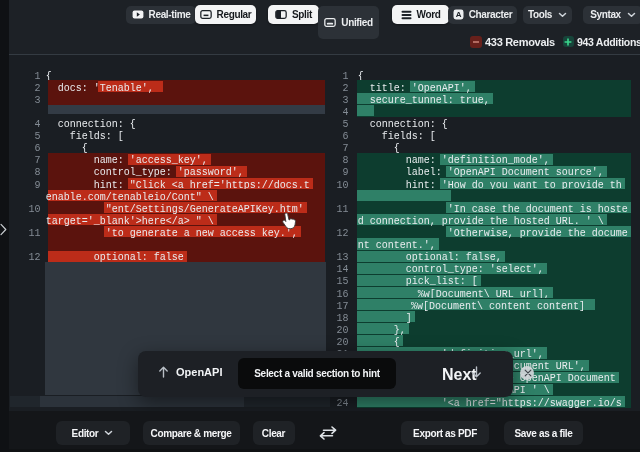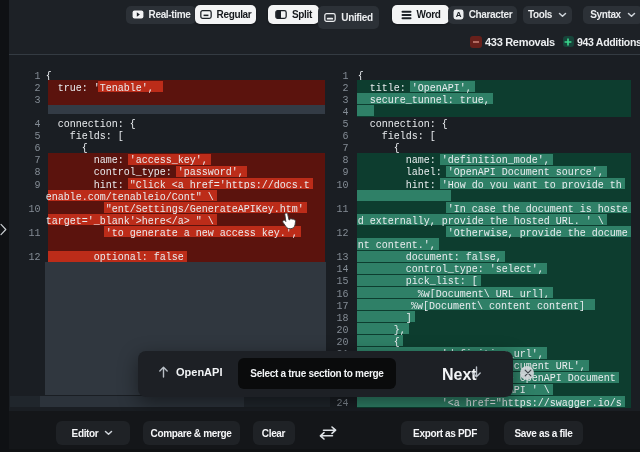--- a/index.html
+++ b/index.html
@@ -24,21 +24,21 @@
     </svg>
     <span style="margin-left:5px">Regular</span>
   </div>
 <div class="a tb" style="left:268px;top:4.8px;width:51px;height:19.6px;background:#f3f4f5;color:#16191d;border-radius:5px;box-shadow:0 1px 2px rgba(0,0,0,.4)">
     <svg width="12" height="9" viewBox="0 0 13 10">
       <rect x="0.75" y="0.75" width="11.5" height="8.5" rx="2" fill="none" stroke="#1b2026" stroke-width="1.4"></rect>
       <path d="M1 2.5 a2 2 0 0 1 2-2 h3.5 v9 H3 a2 2 0 0 1 -2-2 Z" fill="#1b2026"></path>
     </svg>
     <span style="margin-left:5px">Split</span>
   </div>
-<div class="a tb" style="left:318px;top:6px;width:61px;height:23px;background:#2c3137;color:#eceef0;border-radius:5px">
+<div class="a tb" style="left:318px;top:6px;width:61px;height:33px;background:#2c3137;color:#eceef0;border-radius:5px">
     <svg width="12" height="9" viewBox="0 0 13 10">
       <rect x="0.75" y="0.75" width="11.5" height="8.5" rx="2" fill="none" stroke="#eceef0" stroke-width="1.4"></rect>
       <rect x="3" y="5.3" width="7" height="2" rx="1" fill="#eceef0"></rect>
     </svg>
     <span style="margin-left:5px">Unified</span>
   </div>
 <div class="a tb" style="left:392px;top:4.8px;width:57px;height:19.6px;background:#f3f4f5;color:#16191d;border-radius:5px;box-shadow:0 1px 2px rgba(0,0,0,.4)">
     <svg width="11" height="10" viewBox="0 0 11 10">
       <rect x="0.5" y="0.8" width="10" height="2" rx="1" fill="#1b2026"></rect>
       <rect x="0.5" y="4" width="10" height="2" rx="1" fill="#1b2026"></rect>
@@ -70,21 +70,21 @@
   </div>
 <div class="a" style="left:577px;top:36px;font-size:10.5px;font-weight:700;color:#eceef0;line-height:12px;white-space:nowrap;letter-spacing:-0.3px">943 Additions</div>
 <div class="a" style="left:0;top:0;width:9px;height:452px;background:#0f1114"></div>
 <svg class="a" style="left:-0.5px;top:222.5px" width="7" height="13" viewBox="0 0 7 13">
     <path d="M1.0 1.4 L5.8 6.5 L1.0 11.6" fill="none" stroke="#c9cdd1" stroke-width="1.2" stroke-linejoin="round" stroke-linecap="round"></path>
   </svg>
 <div class="a mono" style="left:45.7px;top:70.5px">{</div>
 <div class="a num" style="left:10.5px;top:70.5px;width:30px">1</div>
 <div class="a" style="left:47.5px;top:80.41px;width:277.0px;height:12.115px;background:#5b130d"></div>
 <div class="a" style="left:98.0px;top:80.91px;width:65px;height:11.1px;background:#bc2c19"></div>
-<div class="a mono" style="left:45.7px;top:82.61px">  true: 'Tenable',</div>
+<div class="a mono" style="left:45.7px;top:82.61px">  docs: 'Tenable',</div>
 <div class="a num" style="left:10.5px;top:82.61px;width:30px">2</div>
 <div class="a" style="left:47.5px;top:92.53px;width:277.0px;height:12.115px;background:#5b130d"></div>
 <div class="a num" style="left:10.5px;top:94.73px;width:30px">3</div>
 <div class="a mono" style="left:45.7px;top:118.96px">  connection: {</div>
 <div class="a num" style="left:10.5px;top:118.96px;width:30px">4</div>
 <div class="a mono" style="left:45.7px;top:131.08px">    fields: [</div>
 <div class="a num" style="left:10.5px;top:131.08px;width:30px">5</div>
 <div class="a mono" style="left:45.7px;top:143.19px">      {</div>
 <div class="a num" style="left:10.5px;top:143.19px;width:30px">6</div>
 <div class="a" style="left:47.5px;top:153.11px;width:277.0px;height:12.115px;background:#5b130d"></div>
@@ -155,31 +155,31 @@
 <div class="a num" style="left:318.5px;top:179.53px;width:30px">10</div>
 <div class="a" style="left:356.5px;top:189.45px;width:274.0px;height:12.115px;background:#0d3d2f"></div>
 <div class="a" style="left:356.5px;top:189.95px;width:94.5px;height:11.1px;background:#2f8067"></div>
 <div class="a mono" style="left:357.7px;top:205px">e document? ' \</div>
 <div class="a" style="left:356.5px;top:201.56px;width:274.0px;height:12.115px;background:#0d3d2f"></div>
 <div class="a" style="left:446.0px;top:202.06px;width:184.5px;height:11.1px;background:#2f8067"></div>
 <div class="a mono" style="left:357.7px;top:203.76px">               'In case the document is hoste</div>
 <div class="a num" style="left:318.5px;top:203.76px;width:30px">11</div>
 <div class="a" style="left:356.5px;top:213.68px;width:274.0px;height:12.115px;background:#0d3d2f"></div>
 <div class="a" style="left:356.5px;top:214.18px;width:250.5px;height:11.1px;background:#2f8067"></div>
-<div class="a mono" style="left:357.7px;top:215.88px">d externally, provide the hosted URL. ' \</div>
+<div class="a mono" style="left:357.7px;top:215.88px">d connection, provide the hosted URL. ' \</div>
 <div class="a" style="left:356.5px;top:225.8px;width:274.0px;height:12.115px;background:#0d3d2f"></div>
 <div class="a" style="left:446.0px;top:226.3px;width:184.5px;height:11.1px;background:#2f8067"></div>
 <div class="a mono" style="left:357.7px;top:228.0px">               'Otherwise, provide the docume</div>
 <div class="a num" style="left:318.5px;top:228.0px;width:30px">12</div>
 <div class="a" style="left:356.5px;top:237.91px;width:274.0px;height:12.115px;background:#0d3d2f"></div>
 <div class="a" style="left:356.5px;top:238.41px;width:82.5px;height:11.1px;background:#2f8067"></div>
 <div class="a mono" style="left:357.7px;top:240.11px">nt content.',</div>
 <div class="a" style="left:356.5px;top:250.02px;width:274.0px;height:12.115px;background:#0d3d2f"></div>
 <div class="a" style="left:356.5px;top:250.52px;width:148.5px;height:11.1px;background:#2f8067"></div>
-<div class="a mono" style="left:357.7px;top:252.22px">        document: false,</div>
+<div class="a mono" style="left:357.7px;top:252.22px">        optional: false,</div>
 <div class="a num" style="left:318.5px;top:252.22px;width:30px">13</div>
 <div class="a" style="left:356.5px;top:262.14px;width:274.0px;height:12.115px;background:#0d3d2f"></div>
 <div class="a" style="left:356.5px;top:262.64px;width:190.5px;height:11.1px;background:#2f8067"></div>
 <div class="a mono" style="left:357.7px;top:264.34px">        control_type: 'select',</div>
 <div class="a num" style="left:318.5px;top:264.34px;width:30px">14</div>
 <div class="a" style="left:356.5px;top:274.25px;width:274.0px;height:12.115px;background:#0d3d2f"></div>
 <div class="a" style="left:356.5px;top:274.75px;width:124.5px;height:11.1px;background:#2f8067"></div>
 <div class="a mono" style="left:357.7px;top:276.45px">        pick_list: [</div>
 <div class="a num" style="left:318.5px;top:276.45px;width:30px">15</div>
 <div class="a" style="left:356.5px;top:286.37px;width:274.0px;height:12.115px;background:#0d3d2f"></div>
@@ -222,21 +222,21 @@
 <div class="a mono" style="left:357.7px;top:397.61px">              '&lt;a href<i></i>="https://swagger.io/s</div>
 <div class="a num" style="left:318.5px;top:397.61px;width:30px">24</div>
 <svg class="a" style="left:281px;top:211px" width="16" height="20" viewBox="0 0 16 20">
     <path d="M5.1 1.9 C4.9 1.1 5.4 0.4 6.2 0.3 C7 0.2 7.7 0.7 7.9 1.5 L9.2 7.1 L9.9 7 C9.9 6.5 10.3 6 10.9 5.9 C11.5 5.8 12 6.1 12.2 6.6 C12.4 6.3 12.7 6.1 13.1 6.1 C13.7 6.1 14.2 6.5 14.3 7.1 C14.7 7 15.1 7.1 15.4 7.4 C15.7 7.7 15.8 8 15.8 8.4 L15.3 11.6 C14.9 14.4 13.1 15.9 10.4 15.9 C8.2 15.9 7 15.2 5.9 13.5 L3.2 9.6 C2.7 8.9 2.9 8 3.6 7.6 C4.2 7.2 5.1 7.4 5.5 8 L6 8.7 Z" fill="#ffffff" stroke="#3a3a3a" stroke-width="0.9" stroke-linejoin="round" transform="translate(-1.2,1.8)"></path>
   </svg>
 <div class="a" style="left:138px;top:351px;width:375px;height:46px;background:#1d2025;border-radius:8px;box-shadow:0 6px 20px rgba(0,0,0,.45)"></div>
 <svg class="a" style="left:158px;top:366px" width="11" height="12" viewBox="0 0 11 12">
     <path d="M5.5 11 V1.6 M1.8 5 L5.5 1.3 L9.2 5" fill="none" stroke="#b9bfc6" stroke-width="1.4" stroke-linecap="round" stroke-linejoin="round"></path>
   </svg>
 <div class="a" style="left:176px;top:366px;font-size:11px;font-weight:700;color:#f2f4f6">OpenAPI</div>
-<div class="a" style="left:238px;top:358px;width:158px;height:31px;background:#0a0b0c;border-radius:6px;display:flex;align-items:center;justify-content:center;font-size:10px;font-weight:700;color:#f2f4f6;white-space:nowrap;letter-spacing:-0.3px">Select a true section to merge</div>
+<div class="a" style="left:238px;top:358px;width:158px;height:31px;background:#0a0b0c;border-radius:6px;display:flex;align-items:center;justify-content:center;font-size:10px;font-weight:700;color:#f2f4f6;white-space:nowrap;letter-spacing:-0.3px">Select a valid section to hint</div>
 <div class="a" style="left:442px;top:366px;font-size:16px;font-weight:700;color:#f2f4f6">Next</div>
 <svg class="a" style="left:471px;top:366px" width="11" height="12" viewBox="0 0 11 12">
     <path d="M5.5 1 V10.4 M1.8 7 L5.5 10.7 L9.2 7" fill="none" stroke="#b9bfc6" stroke-width="1.4" stroke-linecap="round" stroke-linejoin="round"></path>
   </svg>
 <div class="a" style="left:520px;top:365.5px;width:14px;height:14px;border-radius:50%;background:rgba(211,214,218,0.92)"></div>
 <svg class="a" style="left:523.5px;top:369px" width="8" height="8" viewBox="0 0 9 9">
     <path d="M1.3 1.3 L7.7 7.7 M7.7 1.3 L1.3 7.7" stroke="#3f444a" stroke-width="1.3" stroke-linecap="round"></path>
   </svg>
 <div class="a" style="left:9px;top:410.6px;width:631px;height:41.4px;background:#141619"></div>
 <div class="a" style="left:9px;top:449px;width:631px;height:3px;background:#101214"></div>

